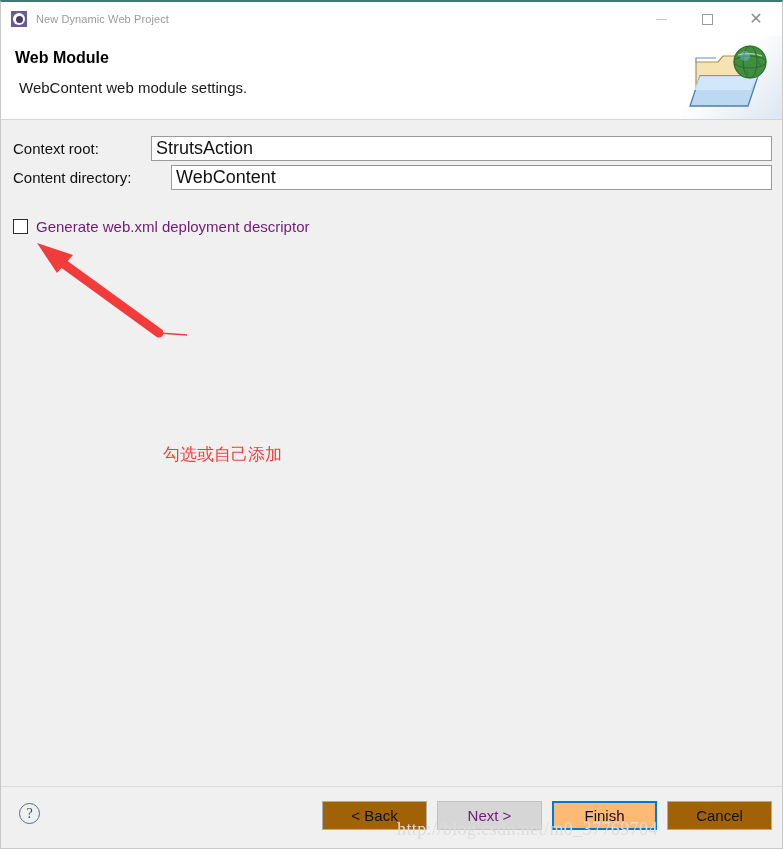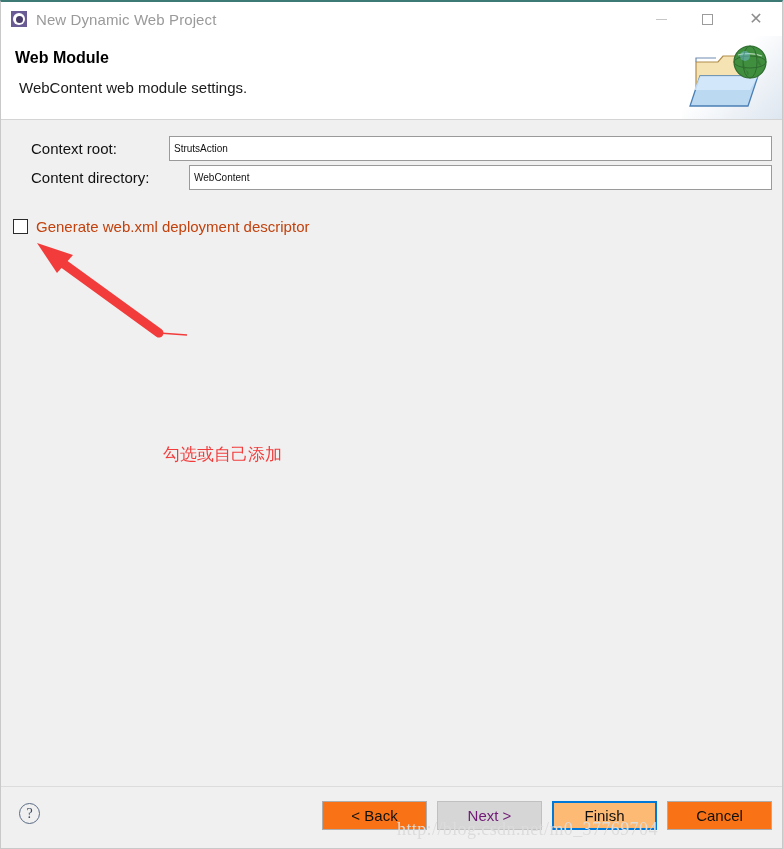--- a/index.html
+++ b/index.html
@@ -51,21 +51,21 @@
     border-radius: 50%;
     background: #4a3d6b;
   }
   #title-icon .tooth {
     position: absolute;
     width: 3px; height: 3px;
     background: #6b5b95;
   }
   #title-text {
     margin-left: 9px;
-    font-size: 15px;
+    font-size: 11px;
     color: #9a9a9a;
     white-space: nowrap;
     letter-spacing: 0.1px;
   }
   #window-controls {
     position: absolute;
     right: 0; top: 0;
     height: 34px;
     display: flex;
     align-items: stretch;
@@ -138,28 +138,27 @@
   }
   #row-context  { top: 14px; }
   #row-content  { top: 43px; gap: 20px; }
 
   .field-label {
     width: 150px;
     padding-left: 12px;
     font-size: 15px;
     color: #111111;
     white-space: nowrap;
-    margin-left: 18px;
   }
   .field-input {
     flex: 1 1 auto;
     height: 25px;
     background: #ffffff;
     border: 1px solid #9a9a9a;
-    font-size: 10px;
+    font-size: 18px;
     color: #111111;
     padding: 5px 4px;
     display: flex;
     align-items: center;
     font-family: "Liberation Sans", sans-serif;
     outline: none;
   }
 
   #row-checkbox {
     position: absolute;
@@ -169,21 +168,21 @@
   }
   #webxml-checkbox {
     width: 15px; height: 15px;
     border: 1px solid #2b2b2b;
     background: #ffffff;
     flex: 0 0 auto;
   }
   #webxml-label {
     margin-left: 8px;
     font-size: 15px;
-    color: #c2410c;
+    color: #701a75;
     white-space: nowrap;
   }
 
   
   #annotation {
     position: absolute;
     left: 0; top: 0; right: 0; bottom: 0;
     pointer-events: none;
   }
   #annotation-text {
@@ -218,21 +217,21 @@
     background: #f0f0f0;
   }
   #button-bar {
     position: absolute;
     right: 10px; top: 14px;
     display: flex;
     gap: 10px;
   }
   .dlg-button {
     width: 105px; height: 29px;
-    background: #f97316;
+    background: #a16207;
     border: 1px solid #adadad;
     font-size: 15px;
     color: #101010;
     display: flex;
     align-items: center;
     justify-content: center;
     font-family: "Liberation Sans", sans-serif;
   }
   .dlg-button.disabled {
     color: #701a75;

